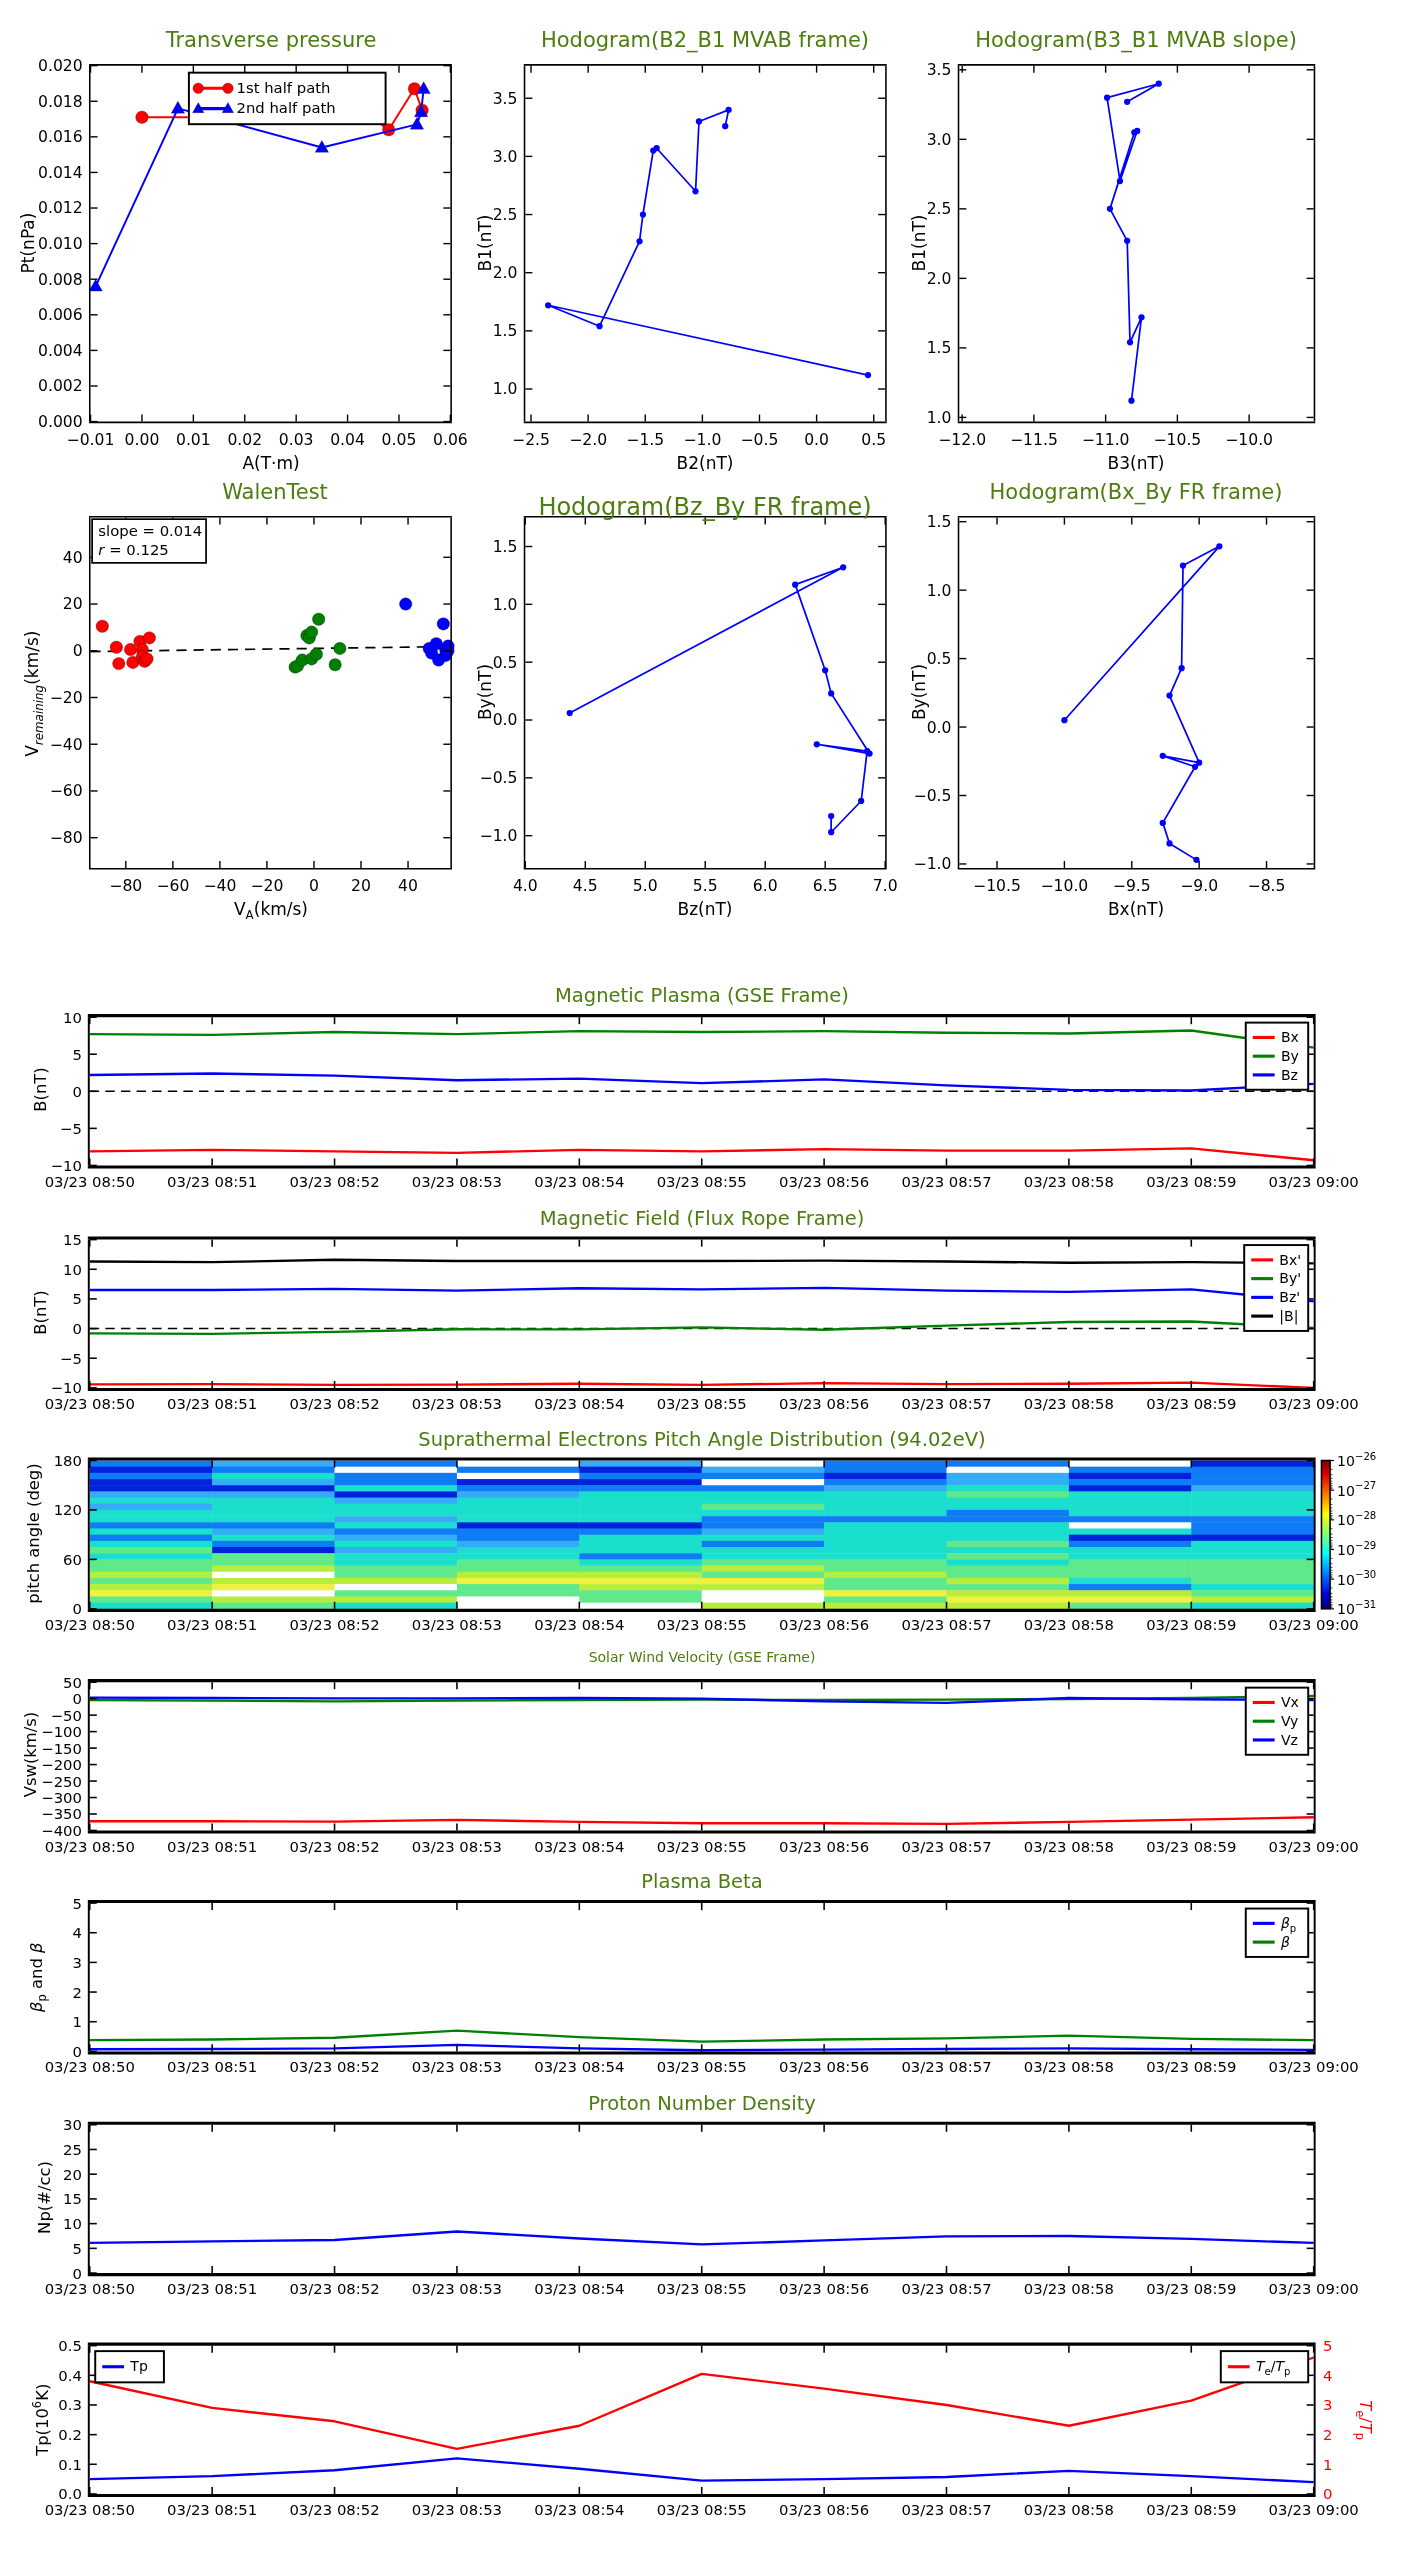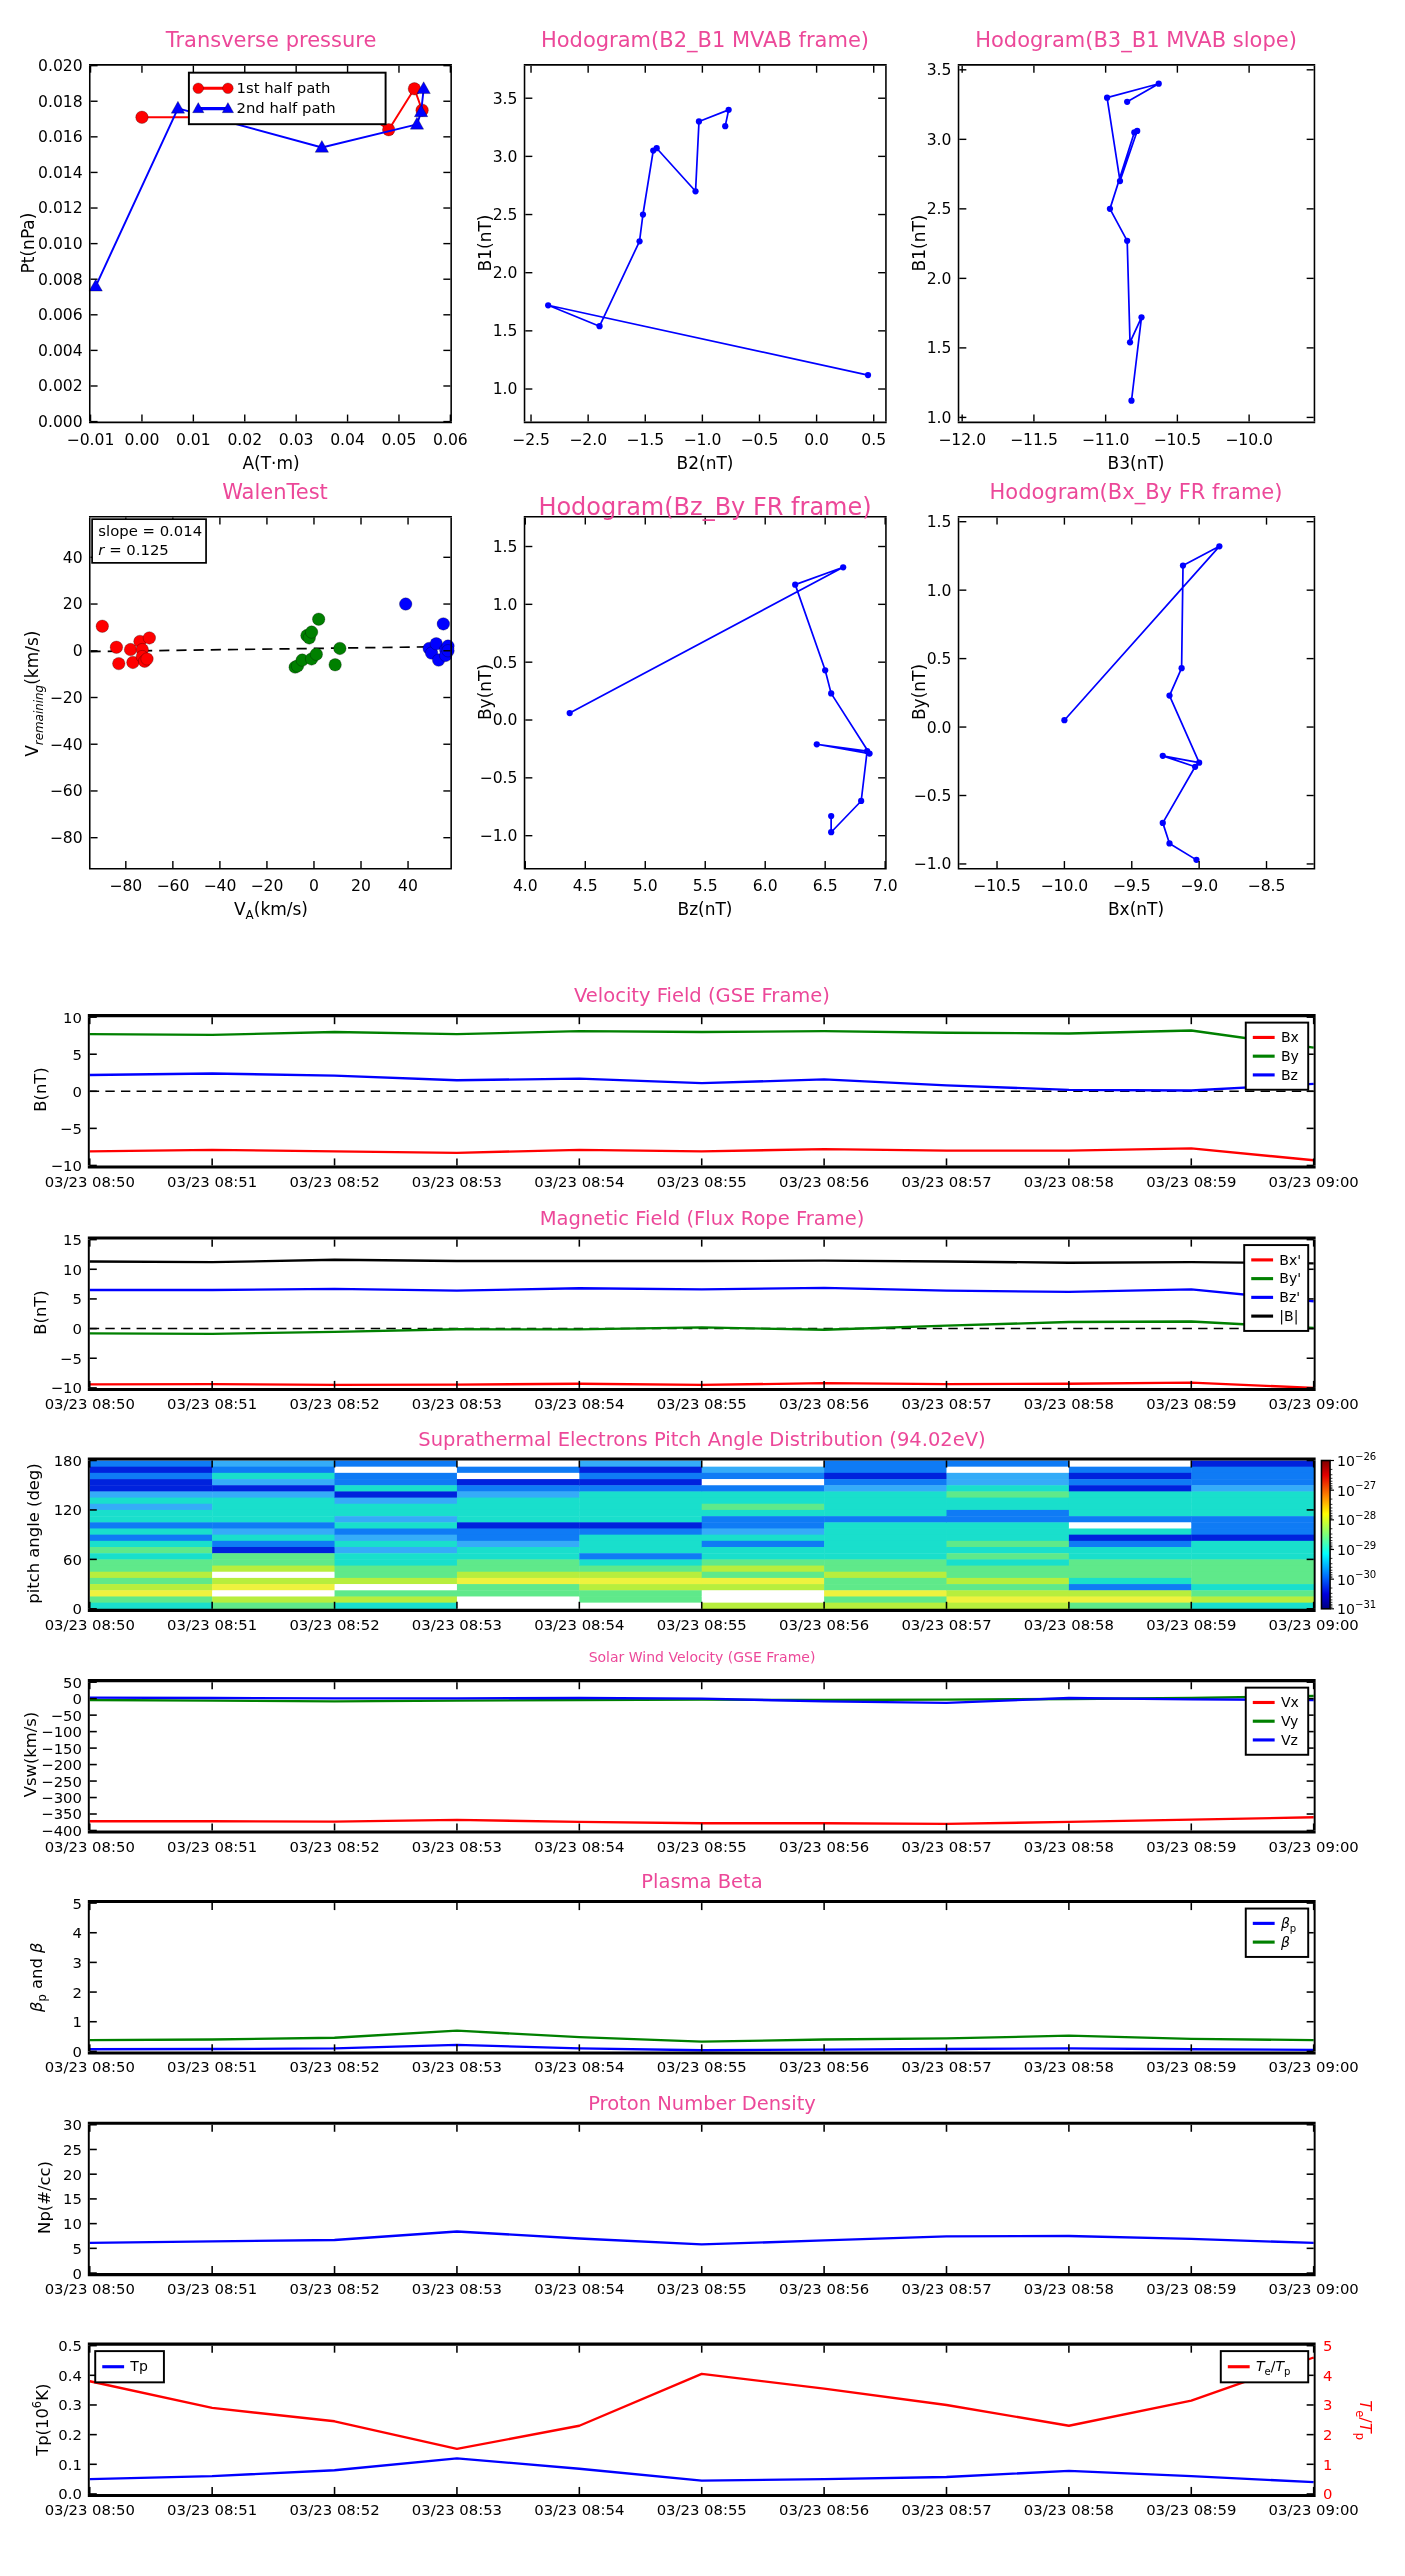--- a/index.html
+++ b/index.html
@@ -1,19 +1,19 @@
 <!DOCTYPE html>
 <html style="font-size:12.5px"><head>
 <meta charset="utf-8">
 <style>
   html,body{margin:0;padding:0;background:#ffffff;}
   #fig{position:relative;width:1405px;height:2576px;background:#ffffff;overflow:hidden;
        font-family:"DejaVu Sans","Liberation Sans",sans-serif;color:#000;}
   #plot-svg{position:absolute;left:0;top:0;}
-  .ttl{position:absolute;text-align:center;white-space:nowrap;color:#ec4899;}
+  .ttl{position:absolute;text-align:center;white-space:nowrap;color:#4d7c0f;}
   .alab{position:absolute;text-align:center;white-space:nowrap;color:#000;}
   .vlab{position:absolute;width:234px;text-align:center;white-space:nowrap;
         transform:rotate(-90deg);color:#000;}
   .vlabR{position:absolute;width:234px;text-align:center;white-space:nowrap;
         transform:rotate(90deg);}
   sub,sup{font-size:70%;}
 </style>
 </head>
 <body>
 
@@ -1150,21 +1150,21 @@
       <line x1="1573" y1="3032" x2="1601" y2="3032" stroke="#ff0000" stroke-width="4" stroke-dasharray="none"></line>
       <text x="1609" y="3038" font-size="18" text-anchor="start" fill="#000" font-family="&quot;DejaVu Sans&quot;,&quot;Liberation Sans&quot;,sans-serif"><tspan font-style="italic">T</tspan><tspan dy="5" font-size="12.959999999999999">e</tspan><tspan dy="-5">/</tspan><tspan font-style="italic">T</tspan><tspan dy="5" font-size="12.959999999999999">p</tspan></text>
     </svg>
 
   <div class="ttl" id="title-0" style="left: 91px; width: 360px; top: 28px; font-size: 21px;">Transverse pressure</div>
   <div class="ttl" id="title-1" style="left: 525px; width: 360px; top: 28px; font-size: 21px;">Hodogram(B2_B1 MVAB frame)</div>
   <div class="ttl" id="title-2" style="left: 959px; width: 354px; top: 28px; font-size: 21px;">Hodogram(B3_B1 MVAB slope)</div>
   <div class="ttl" id="title-3" style="left: 95px; width: 360px; top: 480px; font-size: 21px;">WalenTest</div>
   <div class="ttl" id="title-4" style="left: 525px; width: 360px; top: 493px; font-size: 24px;">Hodogram(Bz_By FR frame)</div>
   <div class="ttl" id="title-5" style="left: 959px; width: 354px; top: 480px; font-size: 21px;">Hodogram(Bx_By FR frame)</div>
-  <div class="ttl" id="title-6" style="left: 90px; width: 1224px; top: 984px; font-size: 19.5px;">Velocity Field (GSE Frame)</div>
+  <div class="ttl" id="title-6" style="left: 90px; width: 1224px; top: 984px; font-size: 19.5px;">Magnetic Plasma (GSE Frame)</div>
   <div class="ttl" id="title-7" style="left: 90px; width: 1224px; top: 1207px; font-size: 19.5px;">Magnetic Field (Flux Rope Frame)</div>
   <div class="ttl" id="title-8" style="left: 90px; width: 1224px; top: 1428px; font-size: 19.5px;">Suprathermal Electrons Pitch Angle Distribution (94.02eV)</div>
   <div class="ttl" id="title-9" style="left: 90px; width: 1224px; top: 1649px; font-size: 14px;">Solar Wind Velocity (GSE Frame)</div>
   <div class="ttl" id="title-10" style="left: 90px; width: 1224px; top: 1870px; font-size: 19.5px;">Plasma Beta</div>
   <div class="ttl" id="title-11" style="left: 90px; width: 1224px; top: 2092px; font-size: 19.5px;">Proton Number Density</div>
 
   <div class="alab" id="xlab-0" style="left: 91px; width: 360px; top: 453px; font-size: 17px;">A(T·m)</div>
   <div class="alab" id="xlab-1" style="left: 525px; width: 360px; top: 453px; font-size: 17px;">B2(nT)</div>
   <div class="alab" id="xlab-2" style="left: 959px; width: 354px; top: 453px; font-size: 17px;">B3(nT)</div>
   <div class="alab" id="xlab-3" style="left: 91px; width: 360px; top: 899px; font-size: 17px;">V<sub>A</sub>(km/s)</div>

